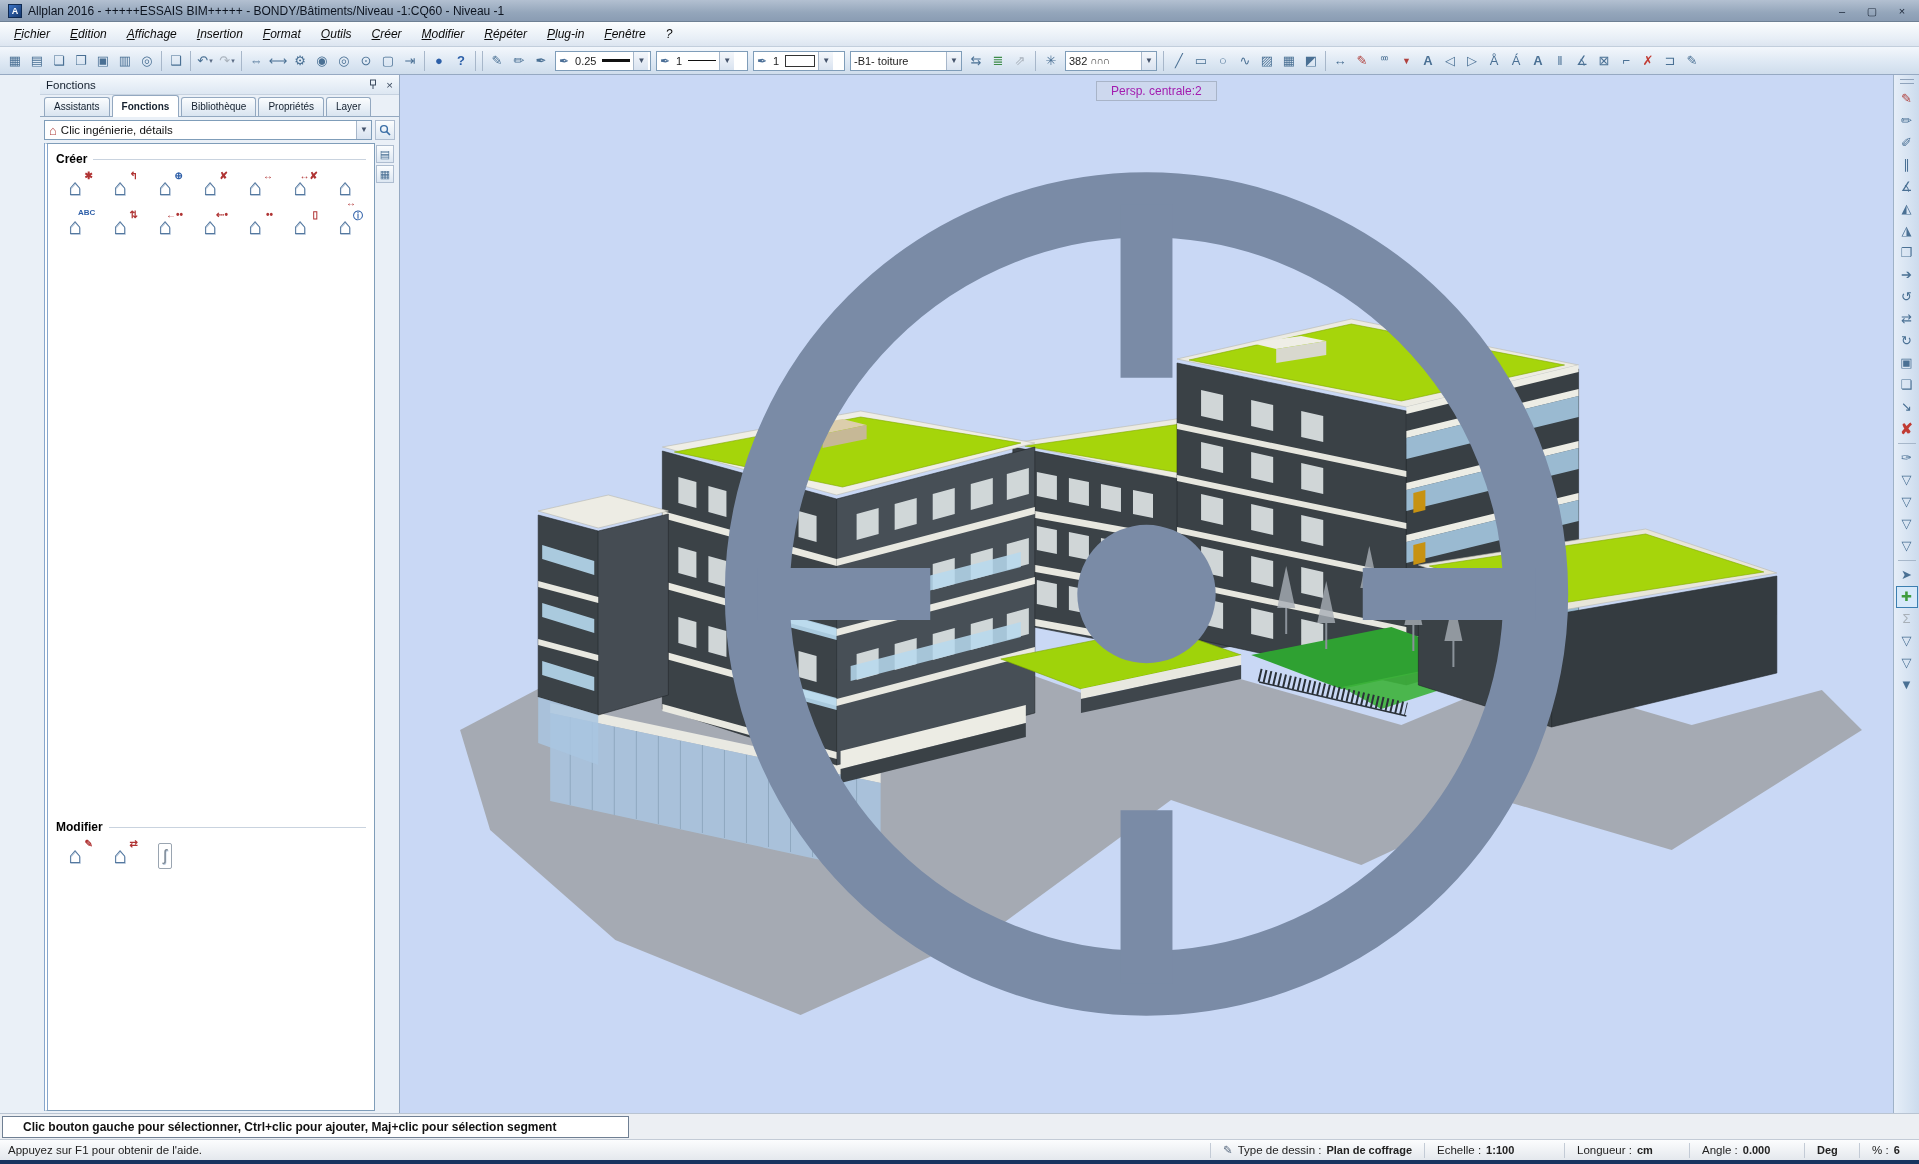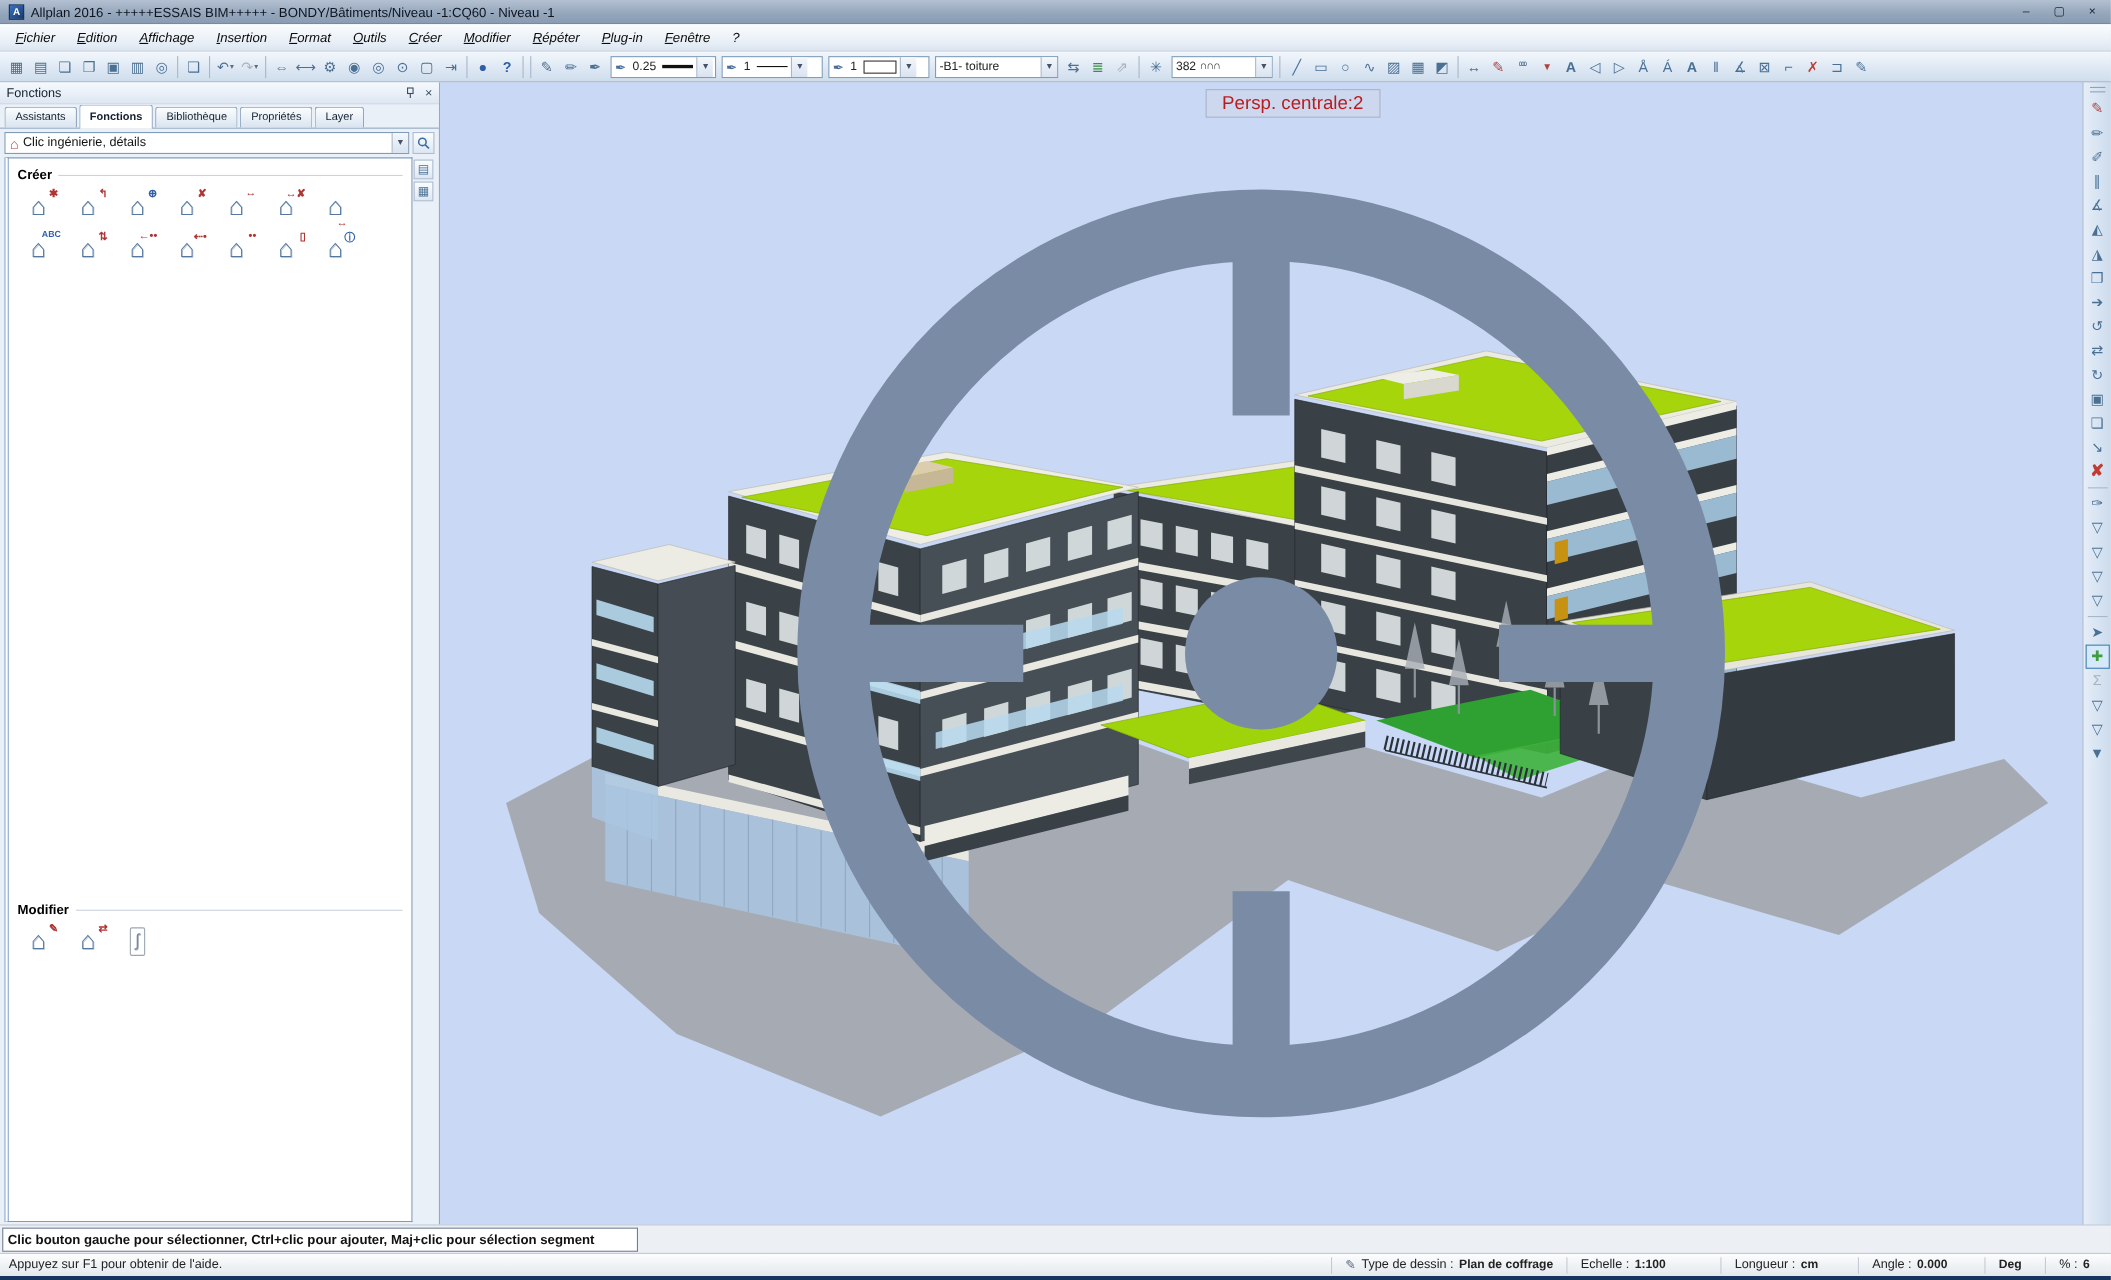--- a/index.html
+++ b/index.html
@@ -38,21 +38,21 @@
   .cline.thin { height:1px; }
   .cswatch { width:30px; height:12px; background:#FFF; border:1px solid #333; margin:0 3px; }
   .cwave { color:#333; font-size:10px; letter-spacing:-1px; padding-right:2px; }
   .carrow { width:15px; align-self:stretch; background:linear-gradient(#F4F7FB,#D9E3F0);
     border-left:1px solid #A7B7CA; text-align:center; font-size:8px; color:#44536B; line-height:18px; }
 
   
   .main { display:flex; height:1038px; }
 
   
-  .panel { width:400px; flex:none; background:#EAF0F7; border-right:1px solid #96A9C2; display:flex; flex-direction:column; }
+  .panel { width:400px; flex:none; background:#EAF0F7; border-right:1px solid #96A9C2; display:flex; flex-direction:column;padding-left:40px; }
   .panel-header { height:20px; display:flex; align-items:center; padding:0 6px; font-size:11.5px; color:#15202E;
     background:linear-gradient(#F5F9FD,#DDE7F2); border-bottom:1px solid #C6D2E0; }
   .panel-header .ph-btns { margin-left:auto; display:flex; gap:8px; align-items:center; color:#3D4C60; }
   .tabs { height:22px; display:flex; align-items:flex-end; padding:2px 4px 0 4px; border-bottom:1px solid #93A8C0; background:#EAF0F7; }
   .tab { height:19px; line-height:18px; padding:0 9px; font-size:10px; color:#14202E; white-space:nowrap;
     background:linear-gradient(#FBFDFE,#D9E4F0); border:1px solid #93A8C0; border-bottom:none; border-radius:3px 3px 0 0; margin-right:2px; }
   .tab.active { background:#fff; font-weight:bold; height:22px; line-height:21px; margin-bottom:-1px; }
   .selector-row { display:flex; align-items:center; gap:3px; padding:3px 4px; }
   .mod-combo { flex:1; display:flex; align-items:center; height:20px; background:#fff; border:1px solid #7F9DB9; font-size:11.5px; }
   .mod-combo .house-mini { color:#B0413E; font-size:13px; padding:0 4px; font-style:normal; }
@@ -74,38 +74,38 @@
   .hicon.blue .badge { color:#2E5FA8; }
   .hicon.below .badge { top:auto; bottom:-3px; right:6px; }
   .hicon.abc .badge { right:auto; left:20px; top:-3px; font-size:8px; color:#2E5FA8; }
   .hicon.doc .house { font-size:16px; color:#7B8794; border:1px solid #9AA5B1; background:#fff;
     padding:0 4px; border-radius:2px; line-height:24px; display:inline-block; margin-top:3px; }
   .modifier-group { position:absolute; left:0; right:0; top:668px; }
 
   
   .canvas { flex:1; position:relative; background:#C9D8F5; overflow:hidden; }
   .canvas svg { position:absolute; inset:0; width:100%; height:100%; }
-  .view-label { position:absolute; left:696px; top:6px; padding:2px 14px; font-size:17px; color:#b91c1c;
+  .view-label { position:absolute; left:696px; top:6px; padding:2px 14px; font-size:12px; color:#a21caf;
     background:#CDD8EE; border:1px solid #A8B4C8; }
   .compass { position:absolute; left:10px; bottom:8px; }
 
   
   .rtoolbar { width:26px; flex:none; background:linear-gradient(90deg,#E6EEF8,#CCDBED);
     border-left:1px solid #9FB2C8; display:flex; flex-direction:column; align-items:center; padding-top:2px; }
   .rgrip { width:14px; height:5px; border-top:1px solid #8FA3BC; border-bottom:1px solid #8FA3BC; margin:2px 0 4px 0; }
   .vbtn { width:22px; height:22px; line-height:22px; text-align:center; font-size:13px; color:#4A7094;
     font-style:normal; flex:none; }
   .vbtn.selected { border:1px solid #3C7FB1; background:#D6E9FA; line-height:20px; }
   .vbtn.big { font-size:15px; font-weight:bold; }
   .vsep { width:18px; height:1px; background:#A7B7CA; margin:3px 0; flex:none; }
 
   
   .promptbar { height:26px; background:#ECEFF3; border-top:1px solid #B9C4D2; display:flex; align-items:center; padding-left:2px; }
-  .promptbox { width:578px; height:22px; background:#fff; border:1px solid #6F7F93; font-weight:bold;
-    font-size:12px; line-height:20px; padding:0 4px; white-space:nowrap; overflow:hidden; }
+  .promptbox { width:627px; height:22px; background:#fff; border:1px solid #6F7F93; font-weight:bold;
+    font-size:12px; line-height:20px; padding:0 20px; white-space:nowrap; overflow:hidden; }
   .statusbar { height:21px; display:flex; align-items:center; background:linear-gradient(#FCFDFE,#E4E8ED);
     border-top:1px solid #C3CBD6; font-size:11.5px; color:#222; }
   .statusbar .help { padding:0 8px; }
   .statusbar .spacer { flex:1; }
   .sseg { display:flex; align-items:center; gap:5px; padding:0 12px; border-left:1px solid #C3CBD6; height:15px; white-space:nowrap; }
   .sseg b { font-size:11px; }
   .sicon { color:#5A6B80; font-style:normal; }
   .bottom-edge { height:4px; background:#17335F; }
 </style>
 </head>

